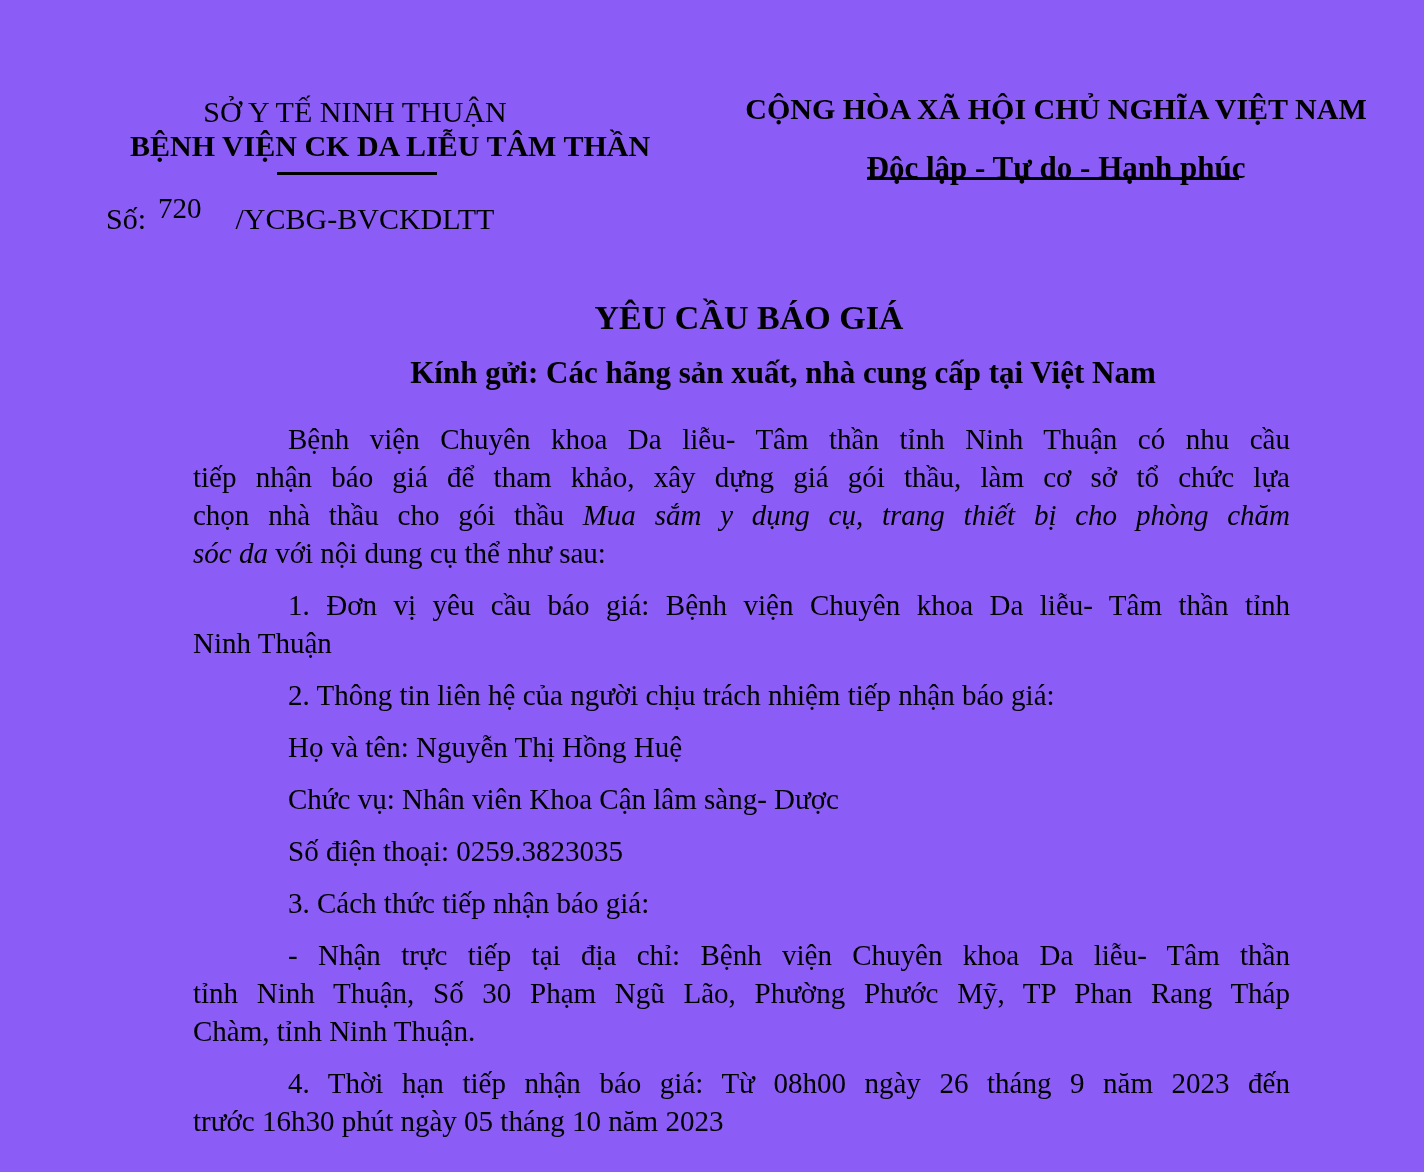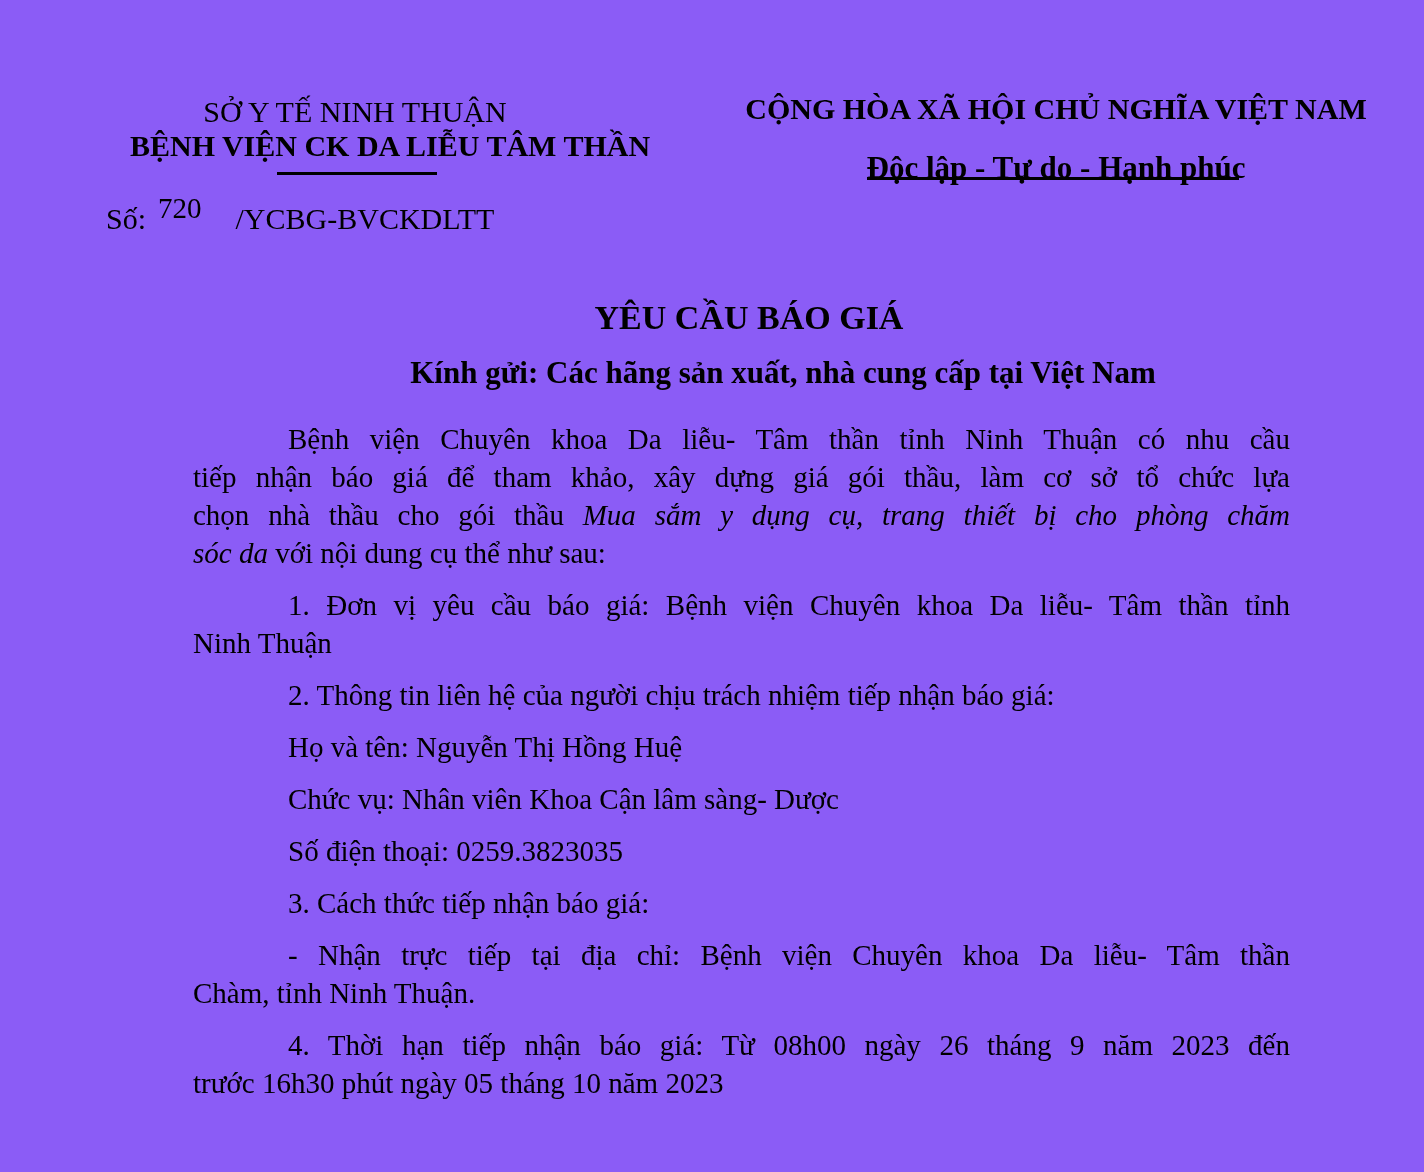--- a/index.html
+++ b/index.html
@@ -101,20 +101,21 @@
     <div class="para">
       <div class="line last indent">Số điện thoại: 0259.3823035</div>
     </div>
 
     <div class="para">
       <div class="line last indent">3. Cách thức tiếp nhận báo giá:</div>
     </div>
 
     <div class="para">
       <div class="line indent">- Nhận trực tiếp tại địa chỉ: Bệnh viện Chuyên khoa Da liễu- Tâm thần</div>
+      <div class="line">tỉnh Ninh Thuận, Số 30 Phạm Ngũ Lão, Phường Phước Mỹ, TP Phan Rang Tháp</div>
       <div class="line last">Chàm, tỉnh Ninh Thuận.</div>
     </div>
 
     <div class="para">
       <div class="line indent">4. Thời hạn tiếp nhận báo giá: Từ 08h00 ngày 26 tháng 9 năm 2023 đến</div>
       <div class="line last">trước 16h30 phút ngày 05 tháng 10 năm 2023</div>
     </div>
 
   </div>
 </div>

